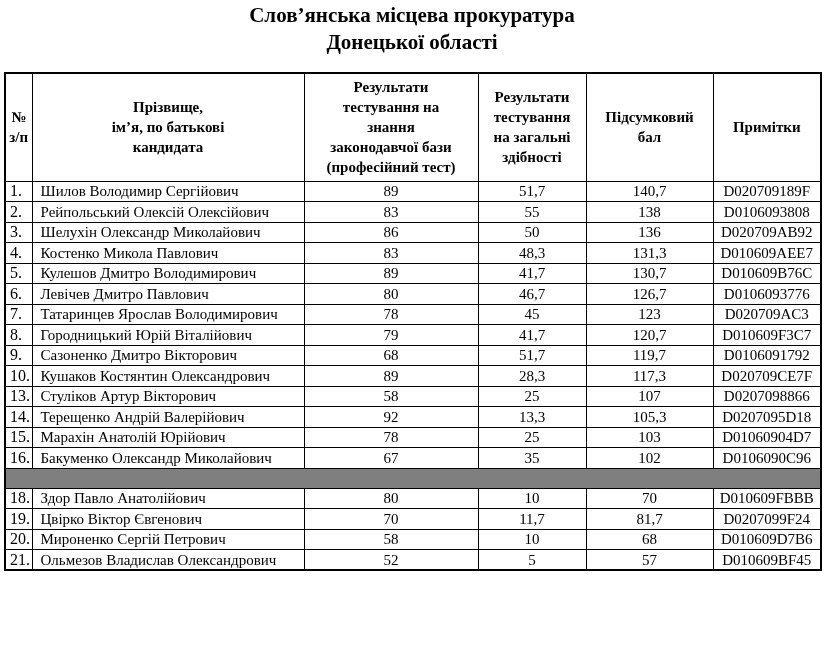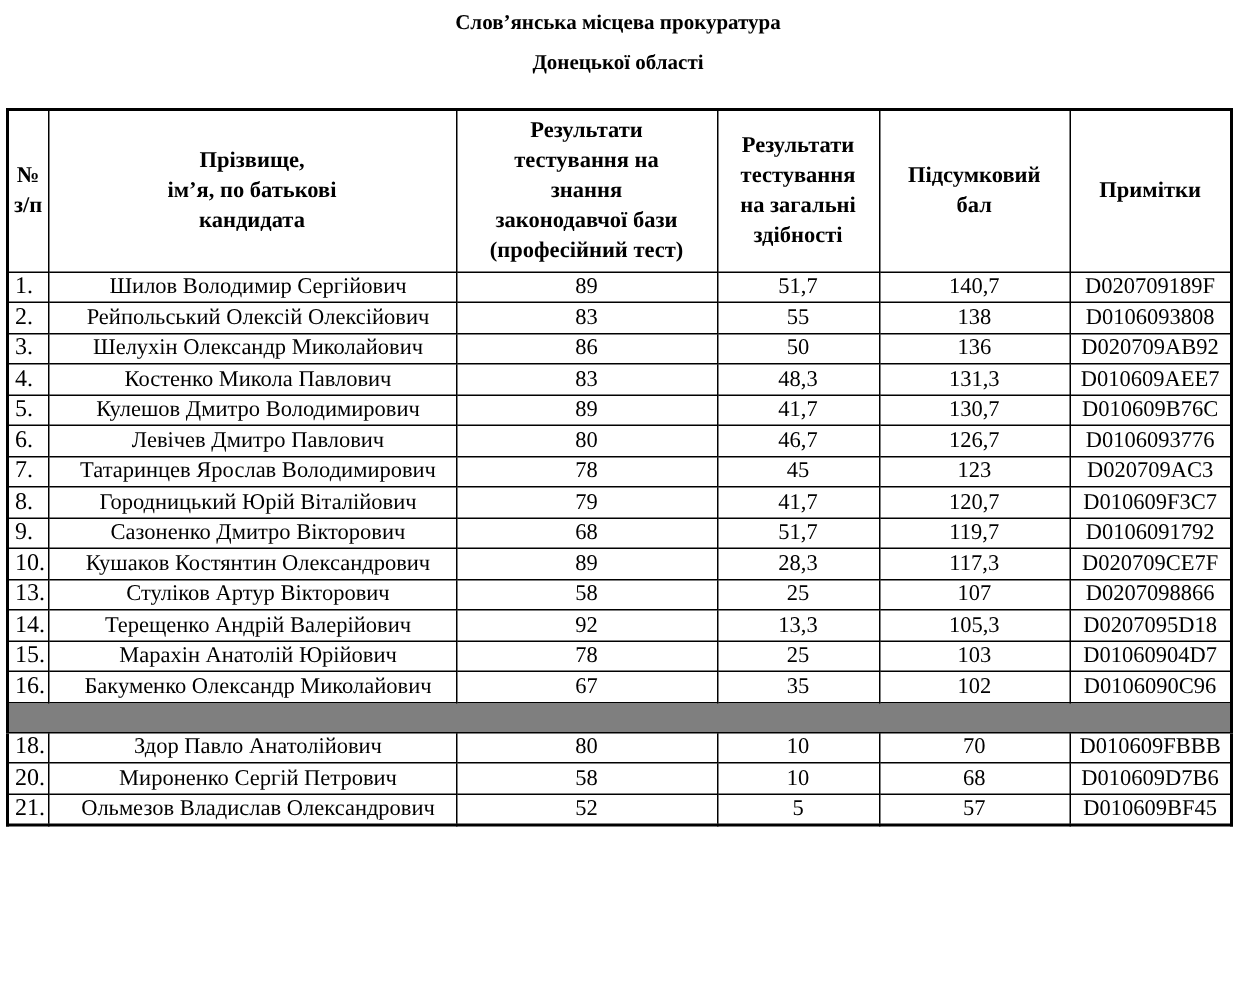--- a/index.html
+++ b/index.html
@@ -8,21 +8,21 @@
     width: 824px;
     height: 657px;
     overflow: hidden;
     color: #000;
     font-family: "Liberation Serif", "DejaVu Serif", serif;
   }
   .page-title {
     padding-top: 2px;
     text-align: center;
     font-weight: bold;
-    font-size: 14px;
+    font-size: 21px;
     line-height: 27px;
   }
   table.results {
     margin: 16px 4px 0 4px;
     width: 816px;
     border-collapse: collapse;
     table-layout: fixed;
     border: 2px solid #000;
   }
   th, td { border: 1px solid #000; overflow: hidden; }
@@ -37,21 +37,21 @@
     white-space: pre-line;
   }
   tbody td {
     height: 20.5px;
     font-size: 15px;
     line-height: 18px;
     vertical-align: middle;
     padding: 0;
   }
   td.col-num  { text-align: left; padding-left: 4px; font-size: 16px; }
-  td.col-name { text-align: center; padding-left: 8px; }
+  td.col-name { text-align: left; padding-left: 8px; }
   td.col-law_test, td.col-ability_test, td.col-total, td.col-note { text-align: center; }
   tr.separator td {
     height: 20px;
     padding: 0;
     border-left: 2px solid #000;
     border-right: 2px solid #000;
   }
 </style>
 </head>
 <body>
@@ -211,20 +211,28 @@
         </tr>
         <tr>
           <td class="col-num">18.</td>
           <td class="col-name">Здор  Павло Анатолійович</td>
           <td class="col-law_test">80</td>
           <td class="col-ability_test">10</td>
           <td class="col-total">70</td>
           <td class="col-note">D010609FBBB</td>
         </tr>
         <tr>
+          <td class="col-num">19.</td>
+          <td class="col-name">Цвірко Віктор Євгенович</td>
+          <td class="col-law_test">70</td>
+          <td class="col-ability_test">11,7</td>
+          <td class="col-total">81,7</td>
+          <td class="col-note">D0207099F24</td>
+        </tr>
+        <tr>
           <td class="col-num">20.</td>
           <td class="col-name">Мироненко Сергій  Петрович</td>
           <td class="col-law_test">58</td>
           <td class="col-ability_test">10</td>
           <td class="col-total">68</td>
           <td class="col-note">D010609D7B6</td>
         </tr>
         <tr>
           <td class="col-num">21.</td>
           <td class="col-name">Ольмезов Владислав Олександрович</td>

